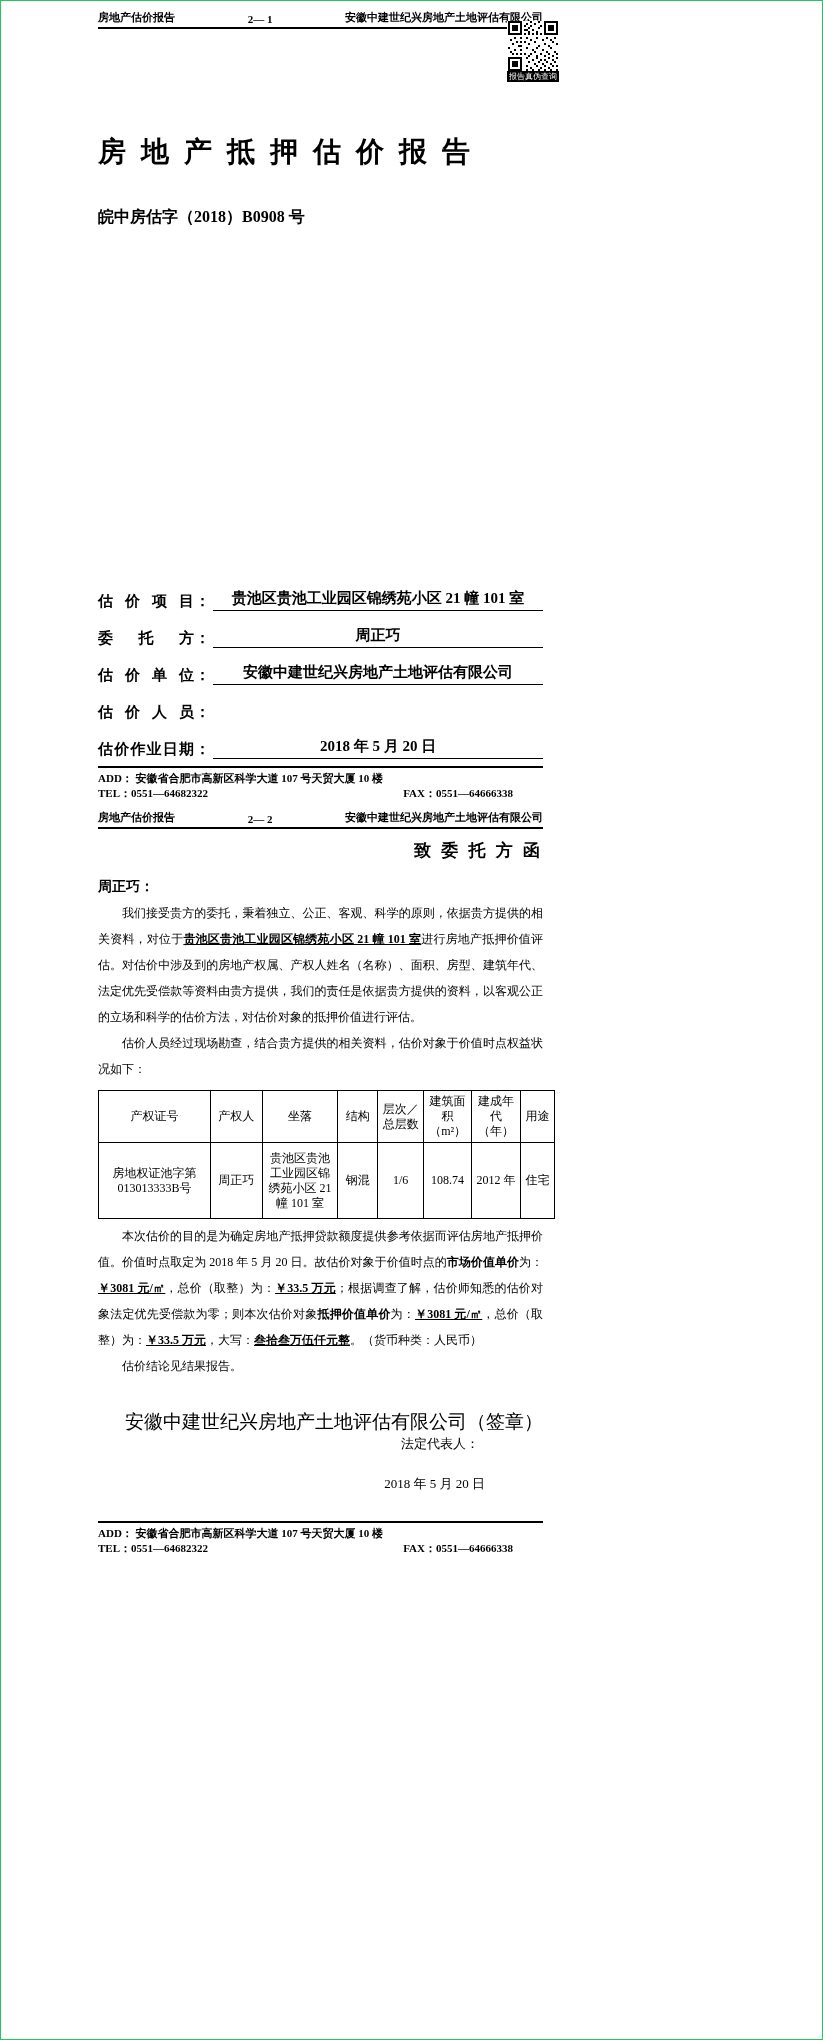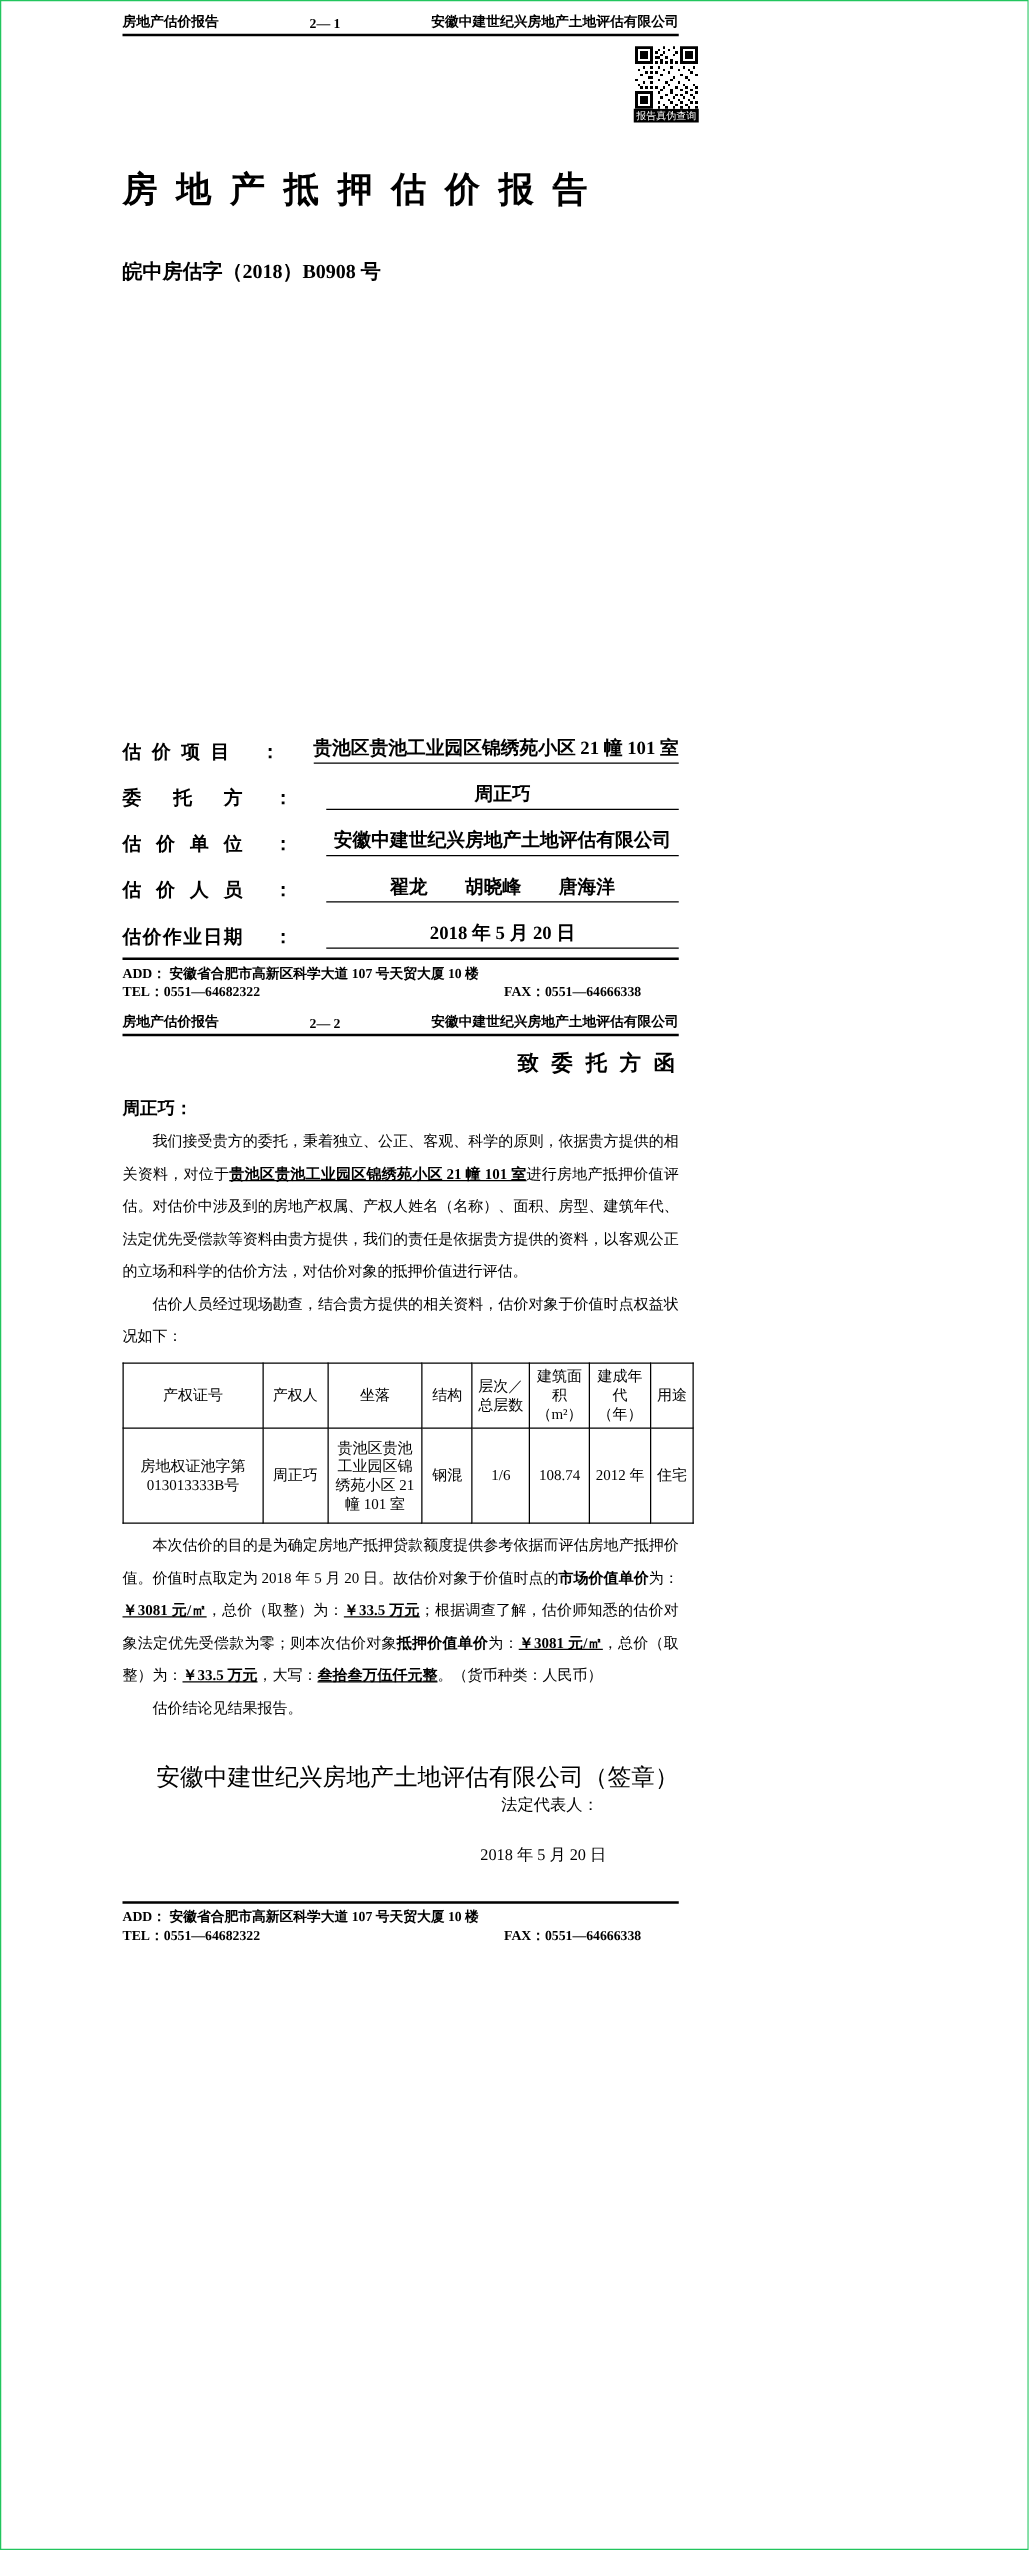--- a/index.html
+++ b/index.html
@@ -7,31 +7,31 @@
   body { font-family: "Liberation Serif", serif; color: #000000; }
   .sheet { position: relative; width: 823px; height: 2040px; background: #ffffff; overflow: hidden; border: 1px solid #22c55e; }
   .content { position: relative; width: 445px; margin-left: 97px; }
 
   .b { font-weight: bold; }
   .u { text-decoration: underline; }
 
   .page-header { display: flex; justify-content: space-between; align-items: flex-end;
     border-bottom: 2px solid #000; padding: 9px 0 2px; font-size: 11px; font-weight: bold; }
 
-  .qr-block { position: absolute; top: 36px; right: -16px; width: 52px; }
+  .qr-block { position: absolute; top: 20px; right: -16px; width: 52px; }
   .qr-block svg { display: block; width: 52px; height: 50px; background: #fff; }
   .qr-label { display: block; background: #000; color: #fff; font-size: 8px; line-height: 11px;
     text-align: center; font-family: "Liberation Sans", sans-serif; white-space: nowrap; }
 
   .report-title { margin-top: 104px; font-size: 28px; font-weight: bold;
     letter-spacing: 4px; white-space: nowrap; }
   .doc-number { margin-top: 36px; text-align: left; font-size: 16px; font-weight: bold; }
 
   .fields { margin-top: 346px; }
-  .field-row { display: flex; align-items: flex-end; height: 37px; font-size: 15px; font-weight: bold; gap: 24px; }
+  .field-row { display: flex; align-items: flex-end; height: 37px; font-size: 15px; font-weight: bold; }
   .field-label { width: 96px; text-align: justify; text-align-last: justify; }
   .field-colon { margin: 0 3px 0 1px; }
   .field-value { flex: 1; text-align: center; border-bottom: 1px solid #000; padding-bottom: 2px; white-space: pre; }
 
   .page-footer { margin-top: 7px; border-top: 2px solid #000; padding-top: 3px; font-size: 11px; font-weight: bold; }
   .footer-line2 { display: flex; }
   .footer-fax { margin-left: auto; margin-right: 30px; }
 
   .letter-title { margin-top: 10px; text-align: right; font-size: 17px; font-weight: bold; letter-spacing: 3px; }
   .addressee { margin-top: 16px; font-size: 14px; font-weight: bold; }
@@ -100,21 +100,20 @@
           <span class="field-value">周正巧</span>
         </div>
         <div class="field-row">
           <span class="field-label">估 价 单 位</span>
           <span class="field-colon">：</span>
           <span class="field-value">安徽中建世纪兴房地产土地评估有限公司</span>
         </div>
         <div class="field-row">
           <span class="field-label">估 价 人 员</span>
           <span class="field-colon">：</span>
-          <span class="field-value">翟龙　　胡晓峰　　唐海洋</span>
         </div>
         <div class="field-row">
           <span class="field-label">估价作业日期</span>
           <span class="field-colon">：</span>
           <span class="field-value">2018 年 5 月 20 日</span>
         </div>
       </div>
 
       <div class="page-footer">
         <div>ADD： 安徽省合肥市高新区科学大道 107 号天贸大厦 10 楼</div>

